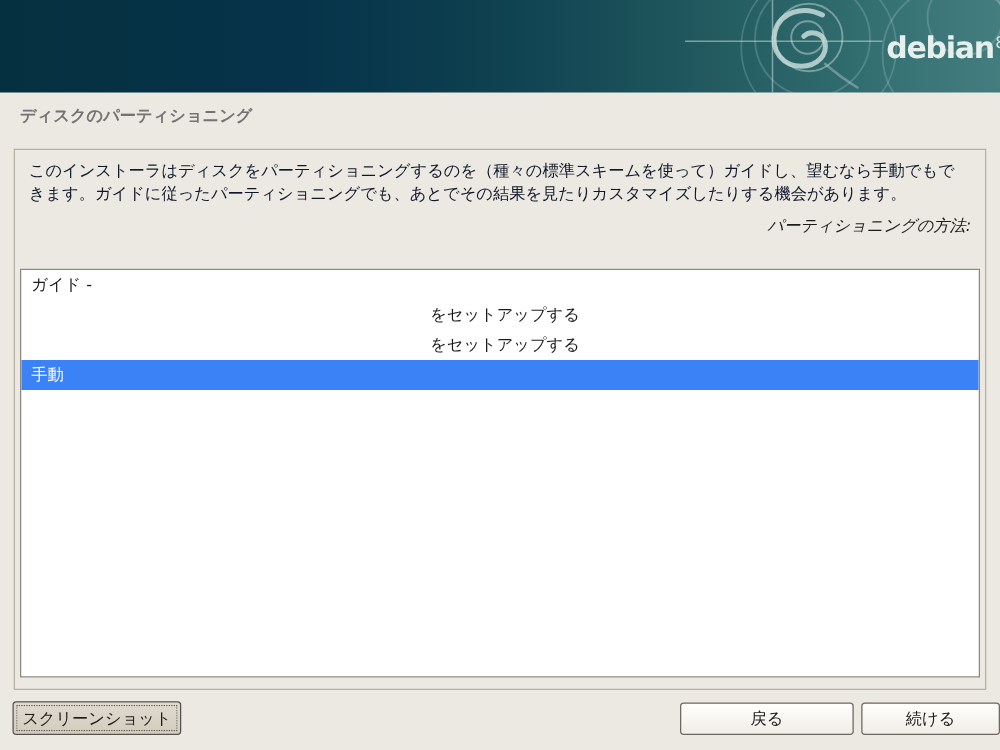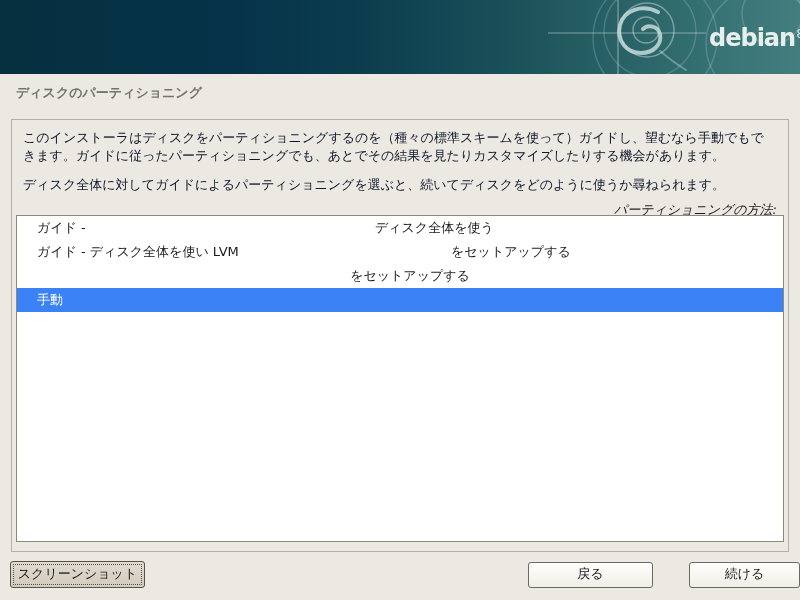--- a/index.html
+++ b/index.html
@@ -55,50 +55,50 @@
 
   
   .listbox {
     position:absolute; left:4px; top:95px; width:768px; height:327px;
     background:#ffffff;
     border:1px solid #8c887d;
     overflow:hidden;
   }
   .row {
     display:flex; align-items:center;
-    height:24px; padding-left:20px;
+    height:24px; padding-left:8px;
     font-size:13px; color:#1b1b1b;
     cursor:default;
   }
   .row .left-part  { white-space:pre; }
   .row .center-part { flex:1; text-align:center; white-space:pre; }
   .row.selected { background:#3b82f6; color:#ffffff; }
 
   
   .btn {
     position:absolute; height:27px;
-    font-family:Liberation Mono, monospace;
+    font-family:Liberation Sans, sans-serif;
     font-size:13px; color:#1b1b1b;
     border:1px solid #6d6961; border-radius:3px;
     background:linear-gradient(#fefefd, #f1eee7);
     text-align:center; line-height:25px;
     cursor:pointer;
   }
   .btn-screenshot {
     left:10px; top:561px; width:135px;
     background:linear-gradient(#e0dbcf, #d2ccbe);
     border-color:#55524b;
     position:absolute;
   }
   .btn-screenshot .focus-dots {
     position:absolute; left:2px; top:2px; right:2px; bottom:2px;
     border:1px dotted #55524b; border-radius:1px;
     pointer-events:none;
   }
-  .btn-back { left:528px; top:562px; width:125px; height:26px; line-height:24px; }
+  .btn-back { left:544px; top:562px; width:139px; height:26px; line-height:24px; }
   .btn-continue { left:689px; top:562px; width:111px; height:26px; line-height:24px; }
 </style>
 </head>
 <body>
 
 <div class="banner">
   <svg width="800" height="74" viewBox="0 0 800 74">
 
     <g fill="none" stroke="#cfe0de" stroke-opacity="0.22" stroke-width="1.5">
       <circle cx="650" cy="31" r="46"></circle>
@@ -117,30 +117,27 @@
     <path d="M 658 12 C 642 4, 624 10, 620 25 C 616 41, 627 53, 641 53 C 654 53, 662 44, 660 34 C 658 26, 648 24, 643 29" fill="none" stroke="#c6dad8" stroke-opacity="0.85" stroke-width="4" stroke-linecap="round"></path>
     <path d="M 660 51 C 668 58, 676 64, 686 70" fill="none" stroke="#c6dad8" stroke-opacity="0.4" stroke-width="2" stroke-linecap="round"></path>
   </svg>
   <div class="brand"><span>debian</span><sup>8</sup></div>
 </div>
 
 <div class="page-title">ディスクのパーティショニング</div>
 
 <div class="frame">
   <div class="para">このインストーラはディスクをパーティショニングするのを（種々の標準スキームを使って）ガイドし、望むなら手動でもできます。ガイドに従ったパーティショニングでも、あとでその結果を見たりカスタマイズしたりする機会があります。</div>
-  <div class="para">ディスク全体に対してガイドによるパーティショニングを選ぶと、続いてディスクをどのように使うか尋ねられます。</div>
   <div class="method-label">パーティショニングの方法:</div>
 
   <div class="listbox">
     <div class="row">
       <span class="left-part">ガイド -</span>
-      <span class="center-part">ディスク全体を使う</span>
     </div>
     <div class="row">
-      <span class="left-part">ガイド - ディスク全体を使い LVM</span>
       <span class="center-part">をセットアップする</span>
     </div>
     <div class="row">
       <span class="center-part">をセットアップする</span>
     </div>
     <div class="row selected">
       <span class="left-part">手動</span>
       <span class="center-part"></span>
     </div>
   </div>

